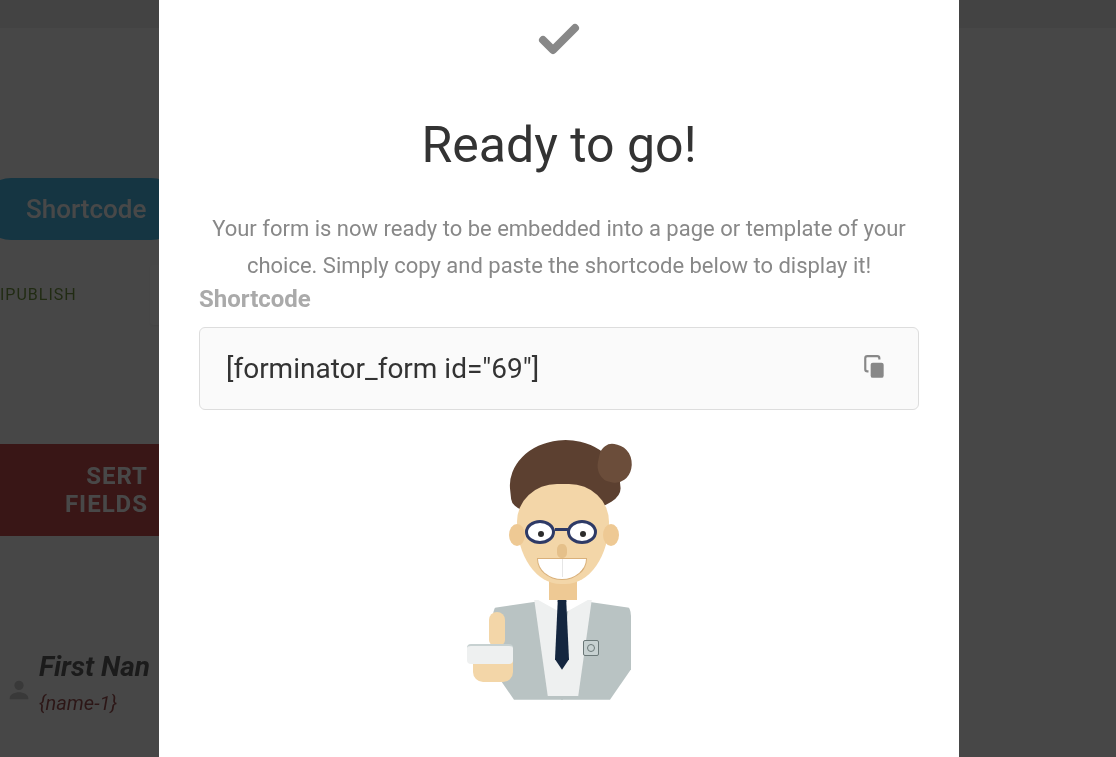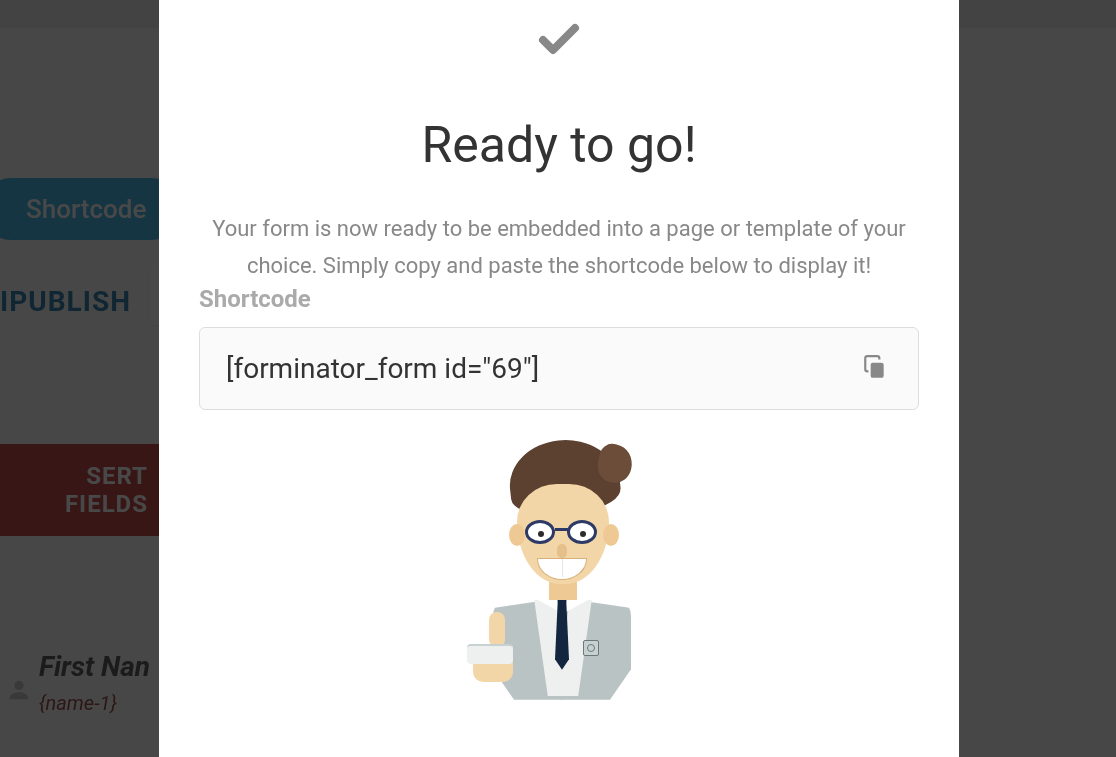--- a/index.html
+++ b/index.html
@@ -20,22 +20,22 @@
     top: 178px; left: -20px;
     background: #17a8e3;
     color: #fff;
     font-size: 26px; font-weight: 500;
     padding: 16px 36px 16px 46px;
     border-radius: 36px;
   }
   .bg .unpublish-btn {
     position: absolute;
     top: 275px; left: 0;
-    color: #0369a1;
-    font-size: 28px; font-weight: 700;
+    color: #4d7c0f;
+    font-size: 16px; font-weight: 400;
     letter-spacing: 1px;
     padding: 10px 0 10px 0;
   }
   .bg .white-card {
     position: absolute;
     top: 265px; left: 150px;
     width: 400px; height: 60px;
     background: #fff; border-radius: 4px;
     box-shadow: 0 1px 3px rgba(0,0,0,0.08);
   }

